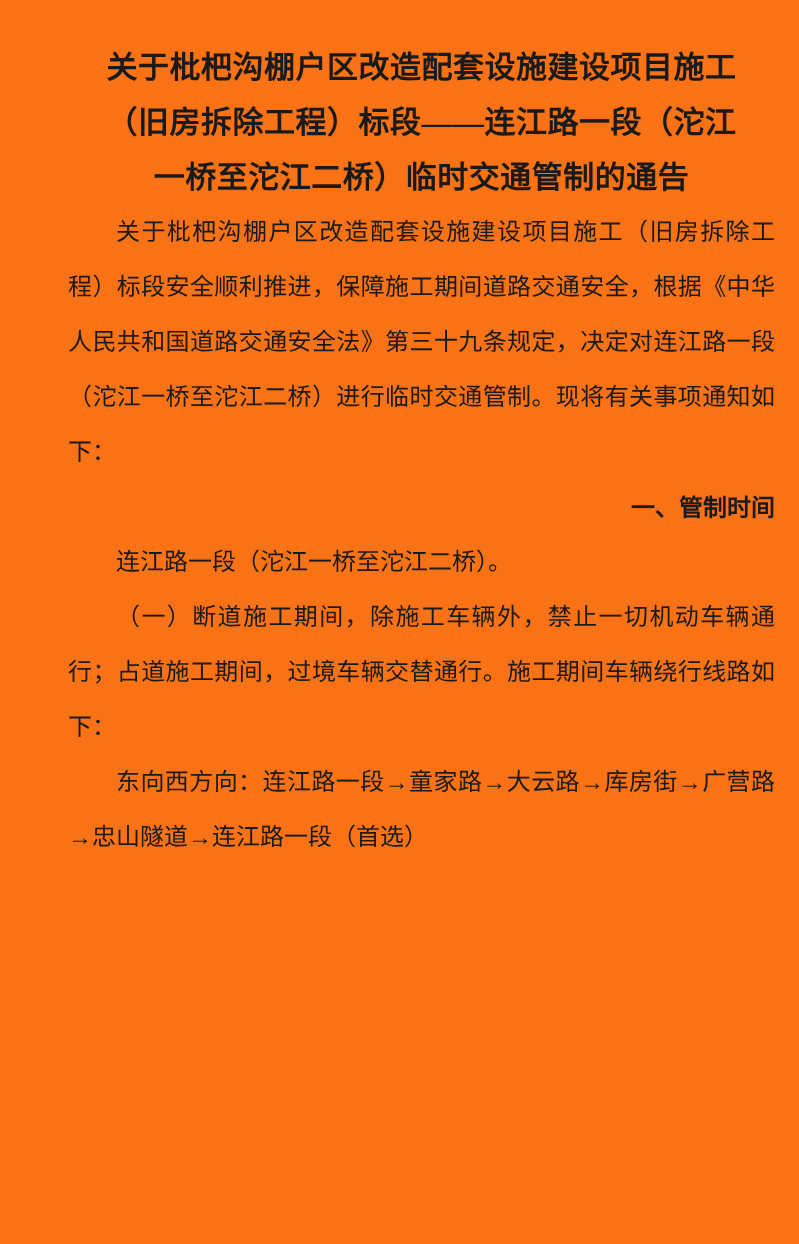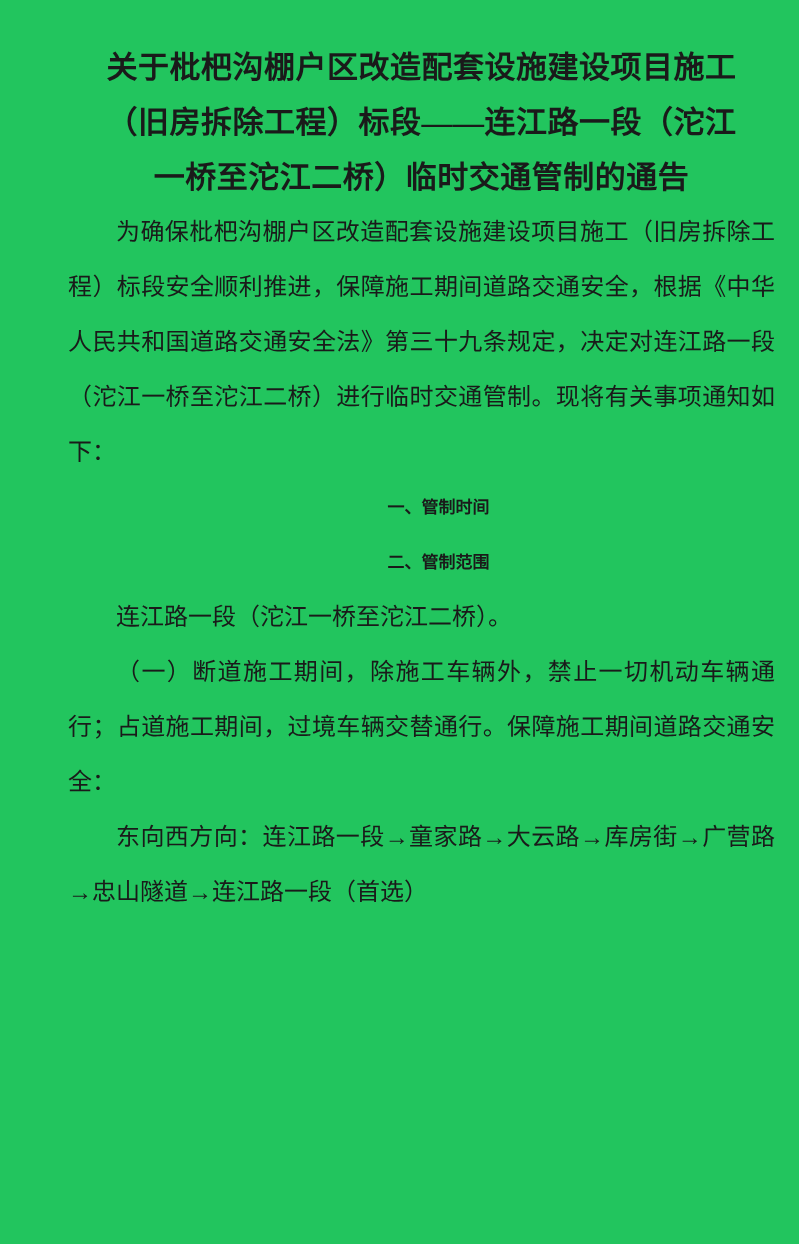--- a/index.html
+++ b/index.html
@@ -5,21 +5,21 @@
   html, body {
     margin: 0;
     padding: 0;
     background: #e8e8e8;
   }
   .page {
     position: relative;
     width: 799px;
     height: 1244px;
     margin: 0 auto;
-    background: #22c55e;
+    background: #f97316;
     color: #1a1a1a;
     overflow: hidden;
     box-sizing: border-box;
     padding: 40px 24px 20px 68px;
     font-family: "Liberation Serif", "DejaVu Serif", serif;
   }
   .doc-title {
     width: 650px;
     margin: 0 auto;
     font-size: 31px;
@@ -32,43 +32,42 @@
   .body-text p {
     margin: 0;
     font-size: 24px;
     line-height: 55px;
     text-align: justify;
     text-indent: 2em;
   }
   .body-text p.section-heading {
     font-weight: bold;
     font-family: "Liberation Sans", "DejaVu Sans", sans-serif;
-    font-size: 17px;
-    text-align: center;
+    font-size: 24px;
+    text-align: right;
   }
 </style>
 </head>
 <body>
 
 <div class="page">
 
   <div class="doc-title">关于枇杷沟棚户区改造配套设施建设项目施工（旧房拆除工程）标段——连江路一段（沱江一桥至沱江二桥）临时交通管制的通告</div>
 
   <div class="body-text">
 
-    <p>为确保枇杷沟棚户区改造配套设施建设项目施工（旧房拆除工程）标段安全顺利推进，保障施工期间道路交通安全，根据《中华人民共和国道路交通安全法》第三十九条规定，决定对连江路一段（沱江一桥至沱江二桥）进行临时交通管制。现将有关事项通知如下：</p>
+    <p>关于枇杷沟棚户区改造配套设施建设项目施工（旧房拆除工程）标段安全顺利推进，保障施工期间道路交通安全，根据《中华人民共和国道路交通安全法》第三十九条规定，决定对连江路一段（沱江一桥至沱江二桥）进行临时交通管制。现将有关事项通知如下：</p>
 
     <p class="section-heading">一、管制时间</p>
 
 
-    <p class="section-heading">二、管制范围</p>
 
     <p>连江路一段（沱江一桥至沱江二桥）。</p>
 
 
-    <p>（一）断道施工期间，除施工车辆外，禁止一切机动车辆通行；占道施工期间，过境车辆交替通行。保障施工期间道路交通安全：</p>
+    <p>（一）断道施工期间，除施工车辆外，禁止一切机动车辆通行；占道施工期间，过境车辆交替通行。施工期间车辆绕行线路如下：</p>
 
 
     <p>东向西方向：连江路一段→童家路→大云路→库房街→广营路→忠山隧道→连江路一段（首选）</p>
 
   </div>
 
 </div>
 
 </body></html>

